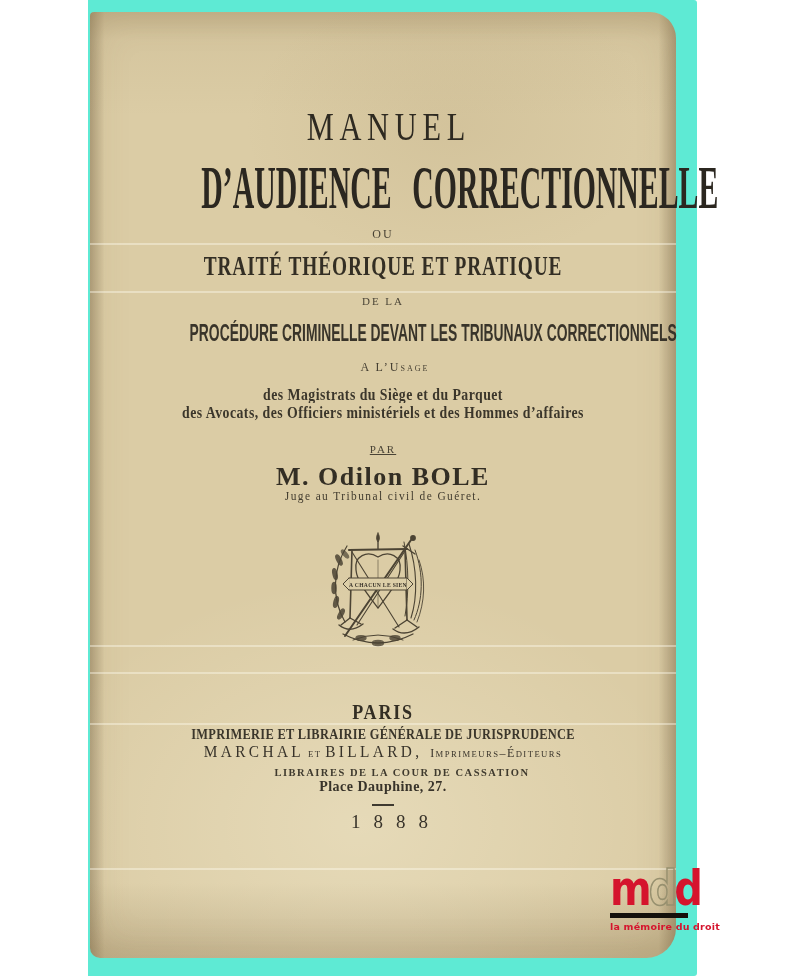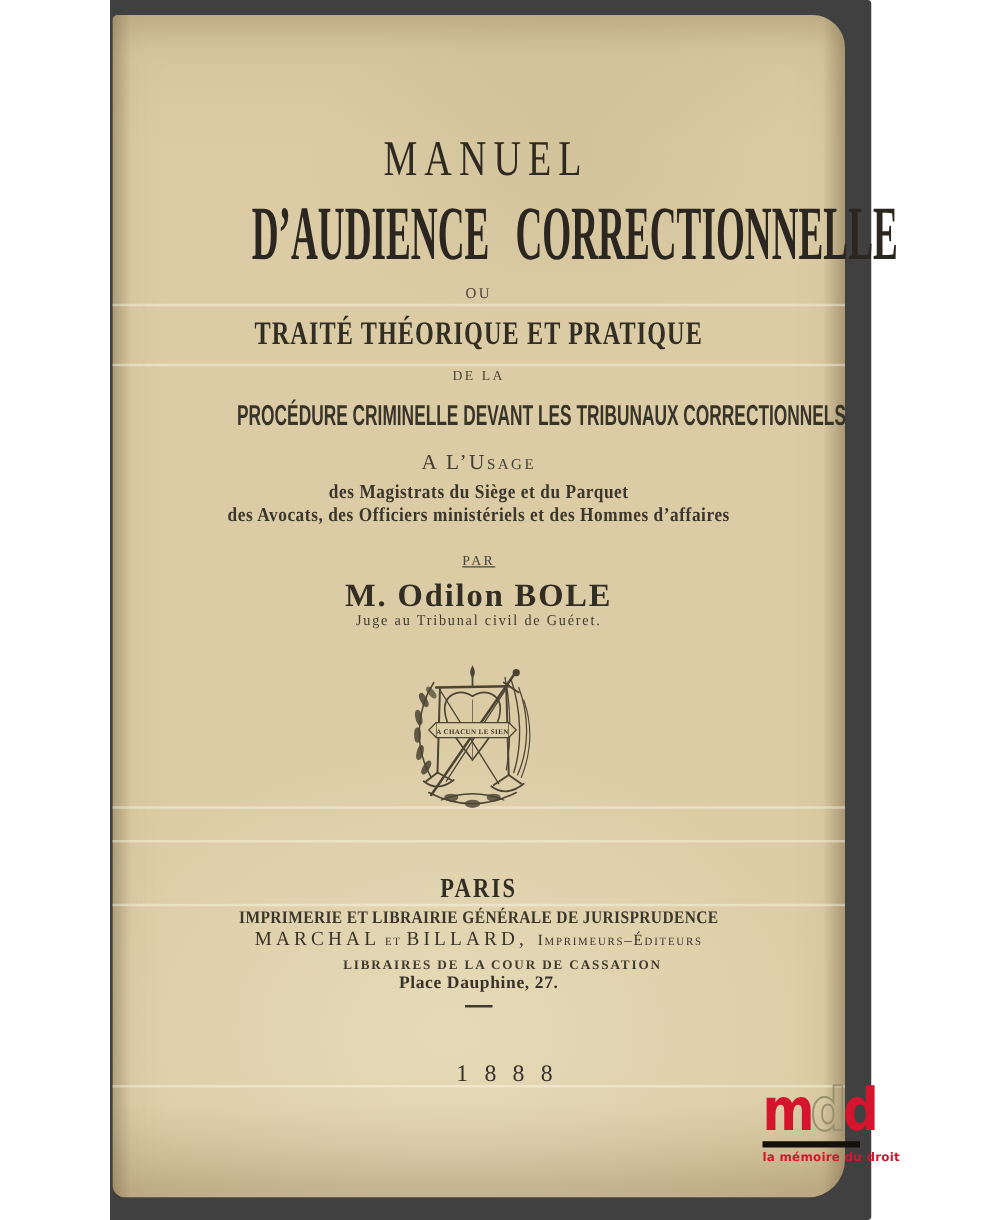--- a/index.html
+++ b/index.html
@@ -1,21 +1,21 @@
 <!DOCTYPE html>
 <html><head>
 <meta charset="utf-8">
 <style>
   html,body{margin:0;padding:0;background:#ffffff;}
   body{width:800px;height:976px;position:relative;overflow:hidden;
        font-family:"Liberation Serif", serif;}
 
   
   .photo{position:absolute;left:88px;top:0;width:609px;height:976px;
-         background:#404040;border-radius:0 3px 3px 0;}
+         background:#5eead4;border-radius:0 3px 3px 0;}
 
   .paper{position:absolute;left:2px;top:12px;width:586px;height:946px;
          border-radius:4px 26px 30px 10px;
          background:
            radial-gradient(ellipse 300px 200px at 62% 12%, rgba(140,115,70,0.10), transparent 70%),
            radial-gradient(ellipse 440px 330px at 46% 86%, rgba(255,250,228,0.30), transparent 75%),
            linear-gradient(180deg, rgba(138,115,74,0.26) 0, rgba(138,115,74,0.07) 3%, transparent 11%),
            linear-gradient(180deg, transparent 92%, rgba(120,98,60,0.25) 99%),
            linear-gradient(90deg, rgba(80,62,34,0.30) 0, transparent 2.5%),
            linear-gradient(270deg, rgba(80,62,34,0.32) 0, transparent 3%),
@@ -31,40 +31,40 @@
   .t-manuel  {top:92px; font-size:32px;letter-spacing:6px;padding-left:6px;
               transform:scale(0.95,1.25);color:#2e2a21;}
   .t-sub     {top:140px;font-size:48px;font-weight:700;word-spacing:0.45em;
               transform:scale(0.62,1.28);color:#2b2720;}
   .t-ou      {top:215px;font-size:12px;letter-spacing:2px;color:#4a4436;}
   .t-traite  {top:239px;font-size:22px;font-weight:700;letter-spacing:1px;
               transform:scale(0.88,1.2);color:#332e24;}
   .t-dela    {top:283px;font-size:11px;letter-spacing:2px;color:#4a4436;}
   .t-proc    {top:308px;font-family:"Liberation Sans", sans-serif;font-size:21px;
               font-weight:700;transform:scale(0.66,1.1);color:#39342a;}
-  .t-usage   {top:348px;font-size:17px;font-variant:small-caps;letter-spacing:2px;color:#453f32;}
+  .t-usage   {top:348px;font-size:12px;font-variant:small-caps;letter-spacing:2px;color:#453f32;padding-left:12px;}
   .t-aud1    {top:374px;font-size:15px;font-weight:700;letter-spacing:0.5px;
               transform:scale(0.92,1.05);color:#3b362b;}
   .t-aud2    {top:392px;font-size:15px;font-weight:700;letter-spacing:0.5px;
               transform:scale(0.92,1.05);color:#3b362b;}
   .t-par     {top:431px;font-size:11px;letter-spacing:2px;color:#4a4436;text-decoration:underline;}
   .t-author  {top:450px;font-size:26px;font-weight:700;letter-spacing:1.5px;color:#332e24;}
   .t-role    {top:477px;font-size:12px;letter-spacing:1.5px;transform:scale(0.95,1);color:#413b2e;}
   .t-paris   {top:687px;font-size:20px;font-weight:700;letter-spacing:2px;
               transform:scale(0.9,1.1);color:#332e24;}
   .t-house   {top:714px;font-size:13.5px;font-weight:700;letter-spacing:0.3px;
               transform:scale(0.92,1.05);color:#3b362b;}
   .t-march   {top:731px;color:#38332a;transform:scale(0.96,1);}
   .t-march .big{font-size:16px;font-weight:400;letter-spacing:3.5px;}
   .t-march .sc {font-size:12.5px;font-variant:small-caps;letter-spacing:1.5px;}
   .t-libr    {top:755px;font-size:10.5px;font-weight:700;letter-spacing:1.5px;color:#3f3a2e;padding-left:19px;}
   .t-addr    {top:767px;font-size:14px;font-weight:700;letter-spacing:0.5px;color:#38332a;}
   .rule      {position:absolute;left:50%;top:792px;width:22px;height:2px;margin-left:-11px;
               background:#3f3a30;}
-  .t-year    {top:799px;font-size:19px;letter-spacing:13px;padding-left:27px;color:#38332a;margin-top:38px;}
+  .t-year    {top:799px;font-size:19px;letter-spacing:13px;padding-left:13px;color:#38332a;}
 
   .emblem{position:absolute;left:50%;top:518px;width:110px;height:122px;margin-left:-60px;}
 
   
   .wm{position:absolute;left:610px;top:872px;width:95px;z-index:5;}
   .wm-letters{font-family:"DejaVu Sans", sans-serif;font-weight:700;font-size:40px;
               line-height:1;letter-spacing:-3px;transform:scaleY(1.18);
               transform-origin:50% 100%;}
   .wm-red{color:#d5142d;}
   .wm-outline{color:transparent;-webkit-text-stroke:1.4px #97906f;}

